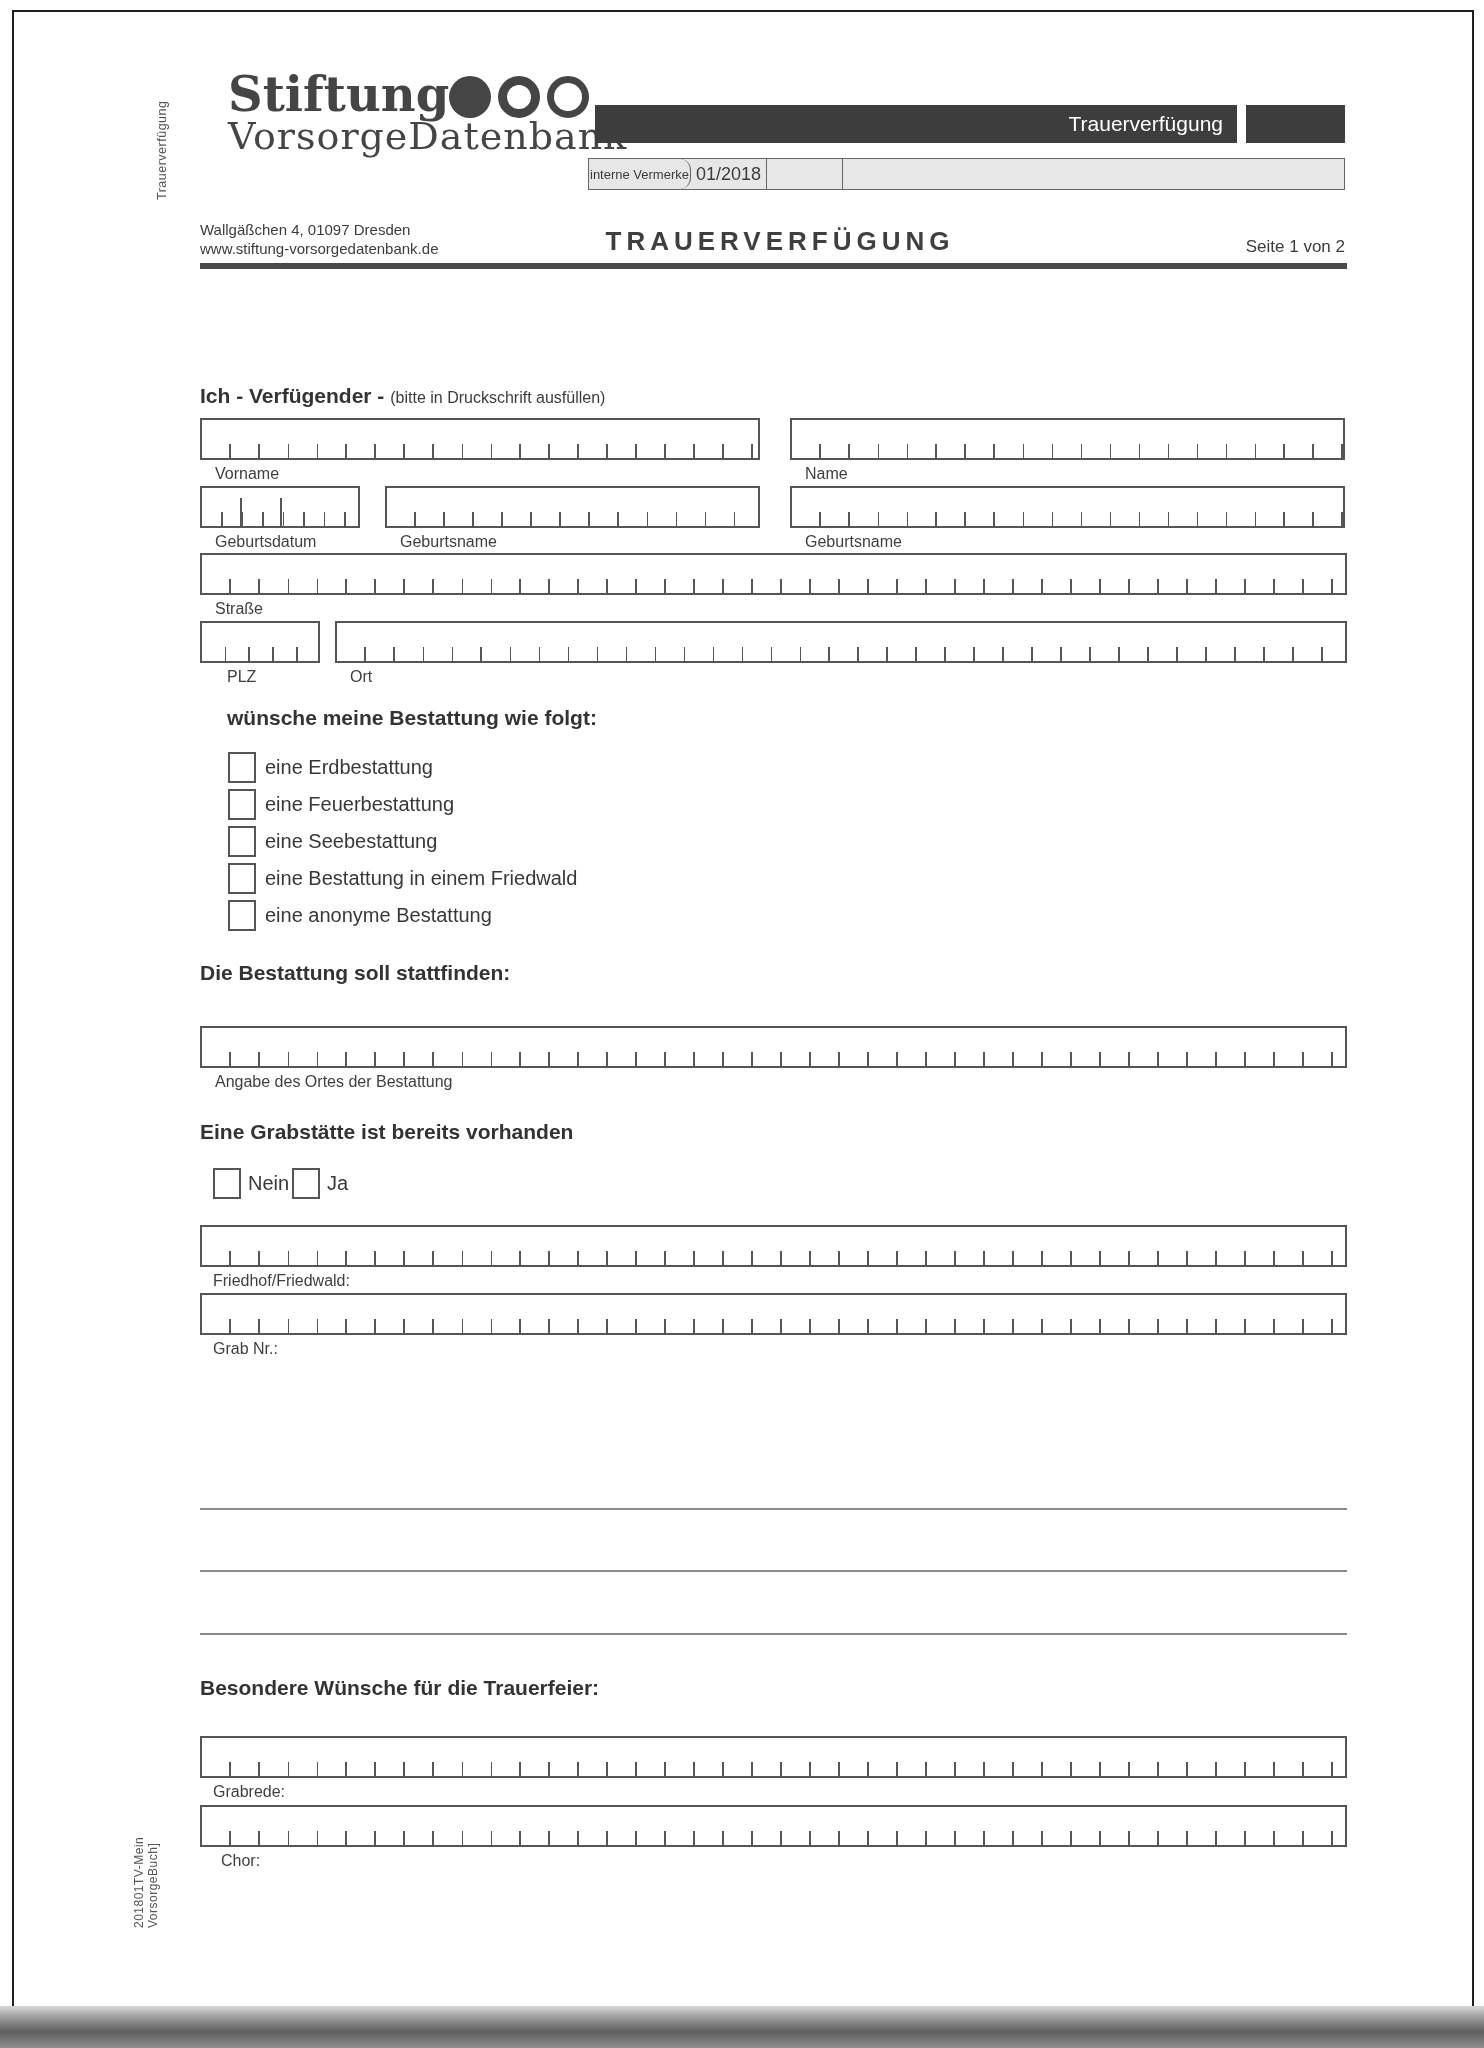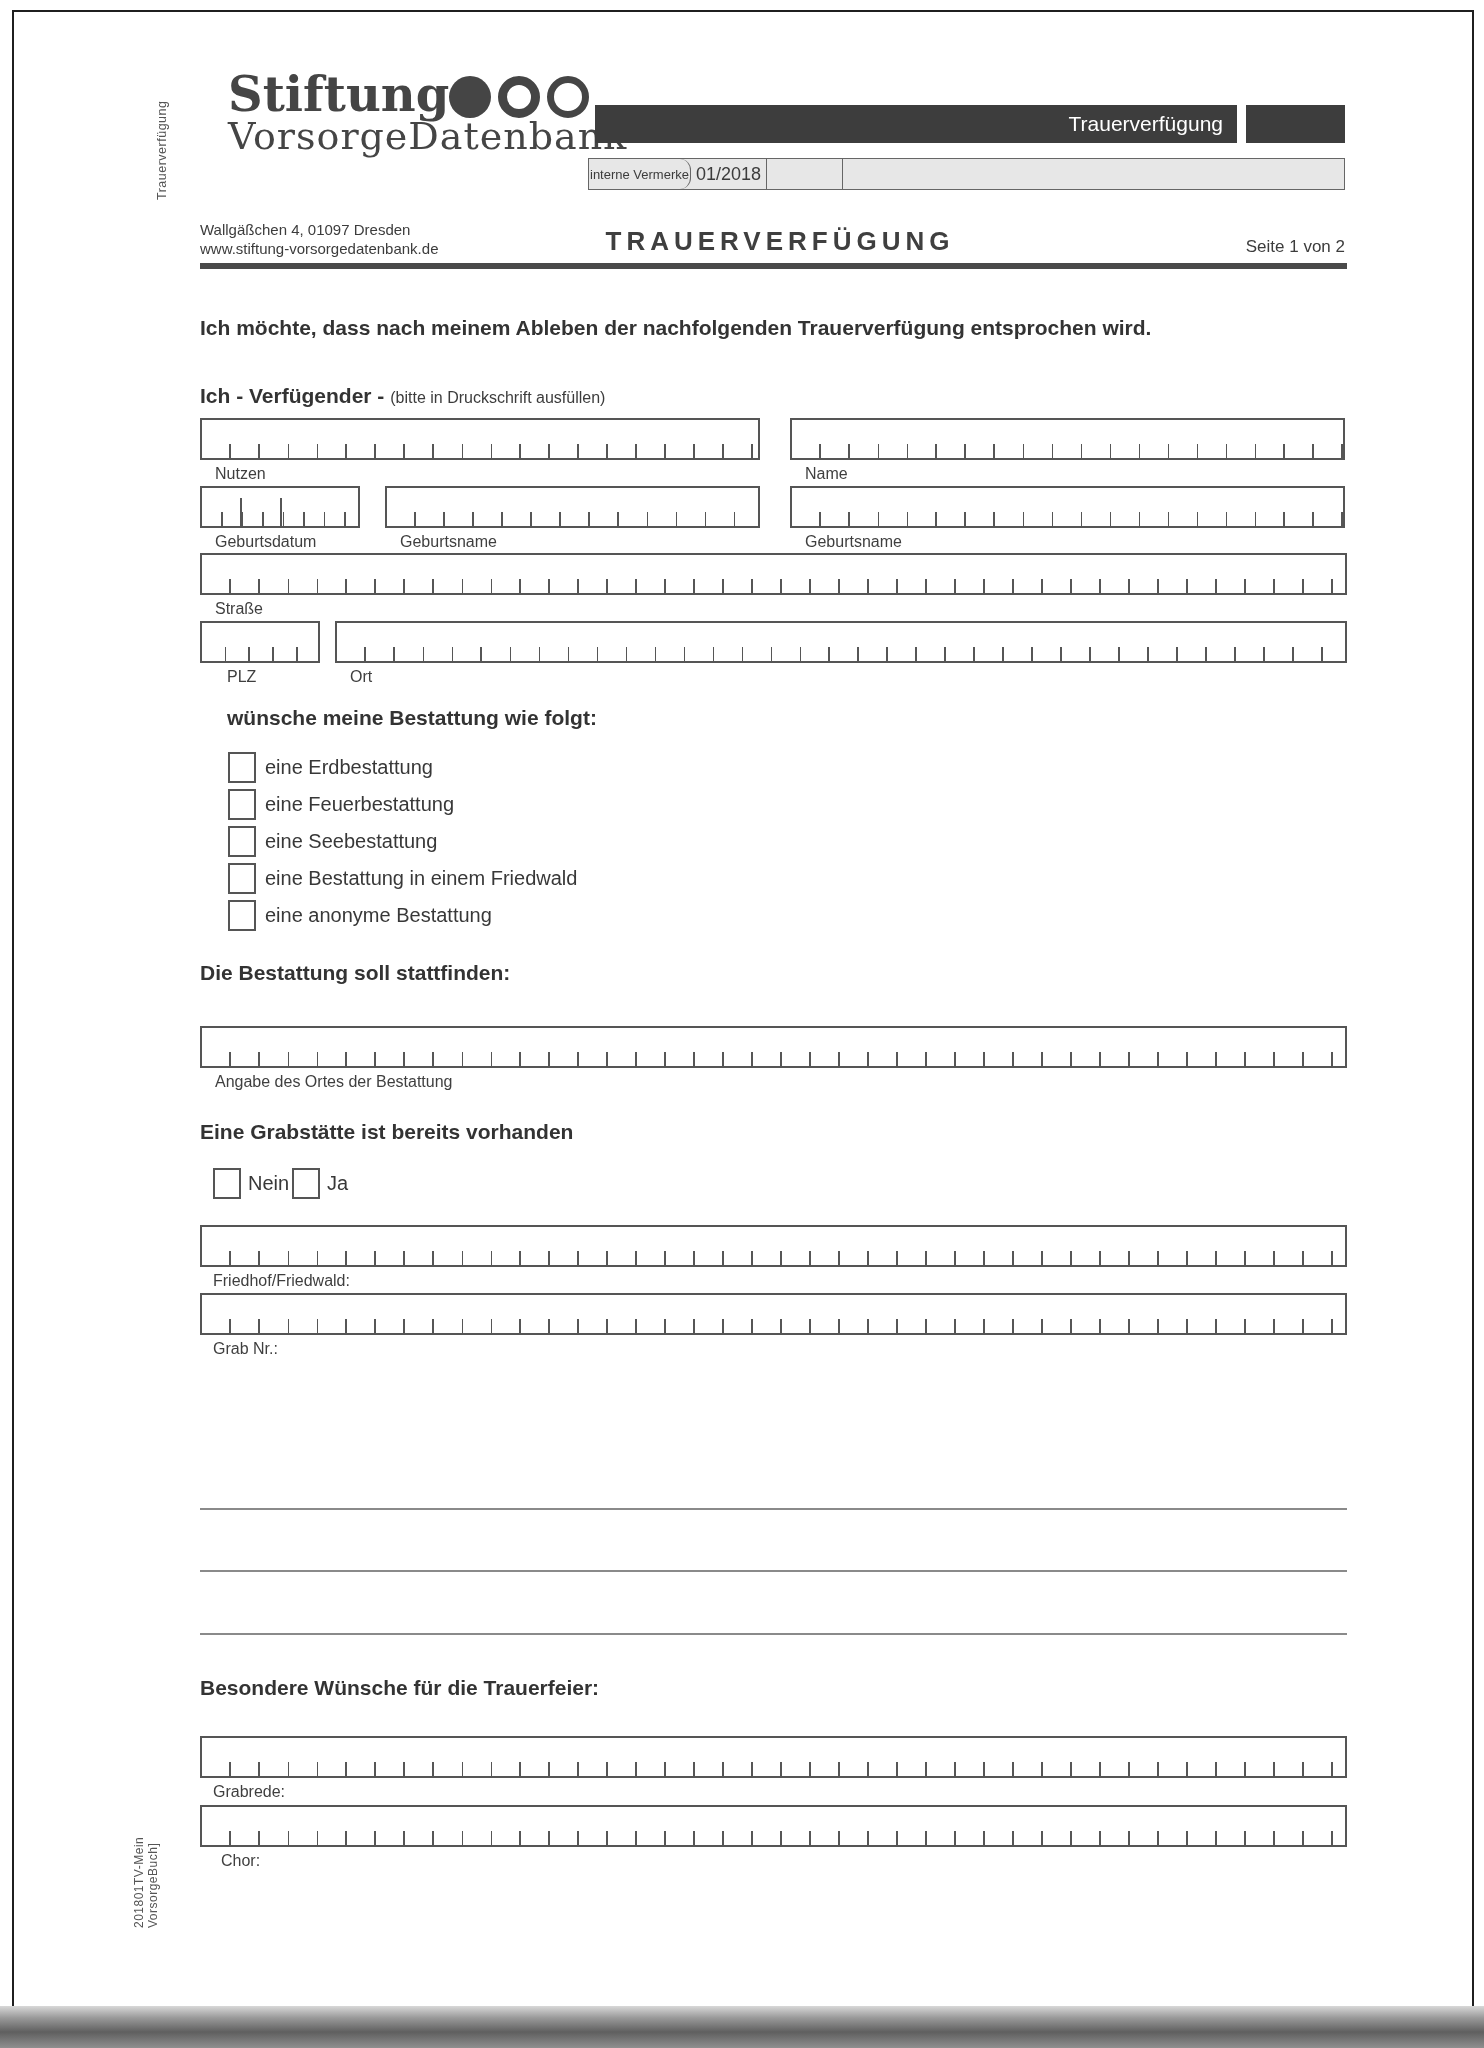--- a/index.html
+++ b/index.html
@@ -86,30 +86,29 @@
   </div>
 
   <div class="addr">
     <div>Wallgäßchen 4, 01097 Dresden</div>
     <div>www.stiftung-vorsorgedatenbank.de</div>
   </div>
   <div class="doctitle">TRAUERVERFÜGUNG</div>
   <div class="pageno">Seite 1 von 2</div>
   <div class="rule"></div>
 
-  <div class="h" style="left:200px;top:316px;">Ich möchte, dass nach meinem Ableben der nachfolgenden Trauerverfügung entsprochen wird.</div>
 
   <div class="h" style="left:200px;top:384px;">
     <span>Ich - Verfügender -</span>
     <span class="note">(bitte in Druckschrift ausfüllen)</span>
   </div>
 
   <div class="comb" style="left:200px;top:418px;width:560px;"></div>
   <div class="comb" style="left:790px;top:418px;width:555px;"></div>
-  <div class="flabel" style="left:215px;top:465px;">Nutzen</div>
+  <div class="flabel" style="left:215px;top:465px;">Vorname</div>
   <div class="flabel" style="left:805px;top:465px;">Name</div>
 
   <div class="comb datec" style="left:200px;top:486px;width:160px;"></div>
   <div class="comb" style="left:385px;top:486px;width:375px;"></div>
   <div class="comb" style="left:790px;top:486px;width:555px;"></div>
   <div class="flabel" style="left:215px;top:533px;">Geburtsdatum</div>
   <div class="flabel" style="left:400px;top:533px;">Geburtsname</div>
   <div class="flabel" style="left:805px;top:533px;">Geburtsname</div>
 
   <div class="comb" style="left:200px;top:553px;width:1147px;"></div>

